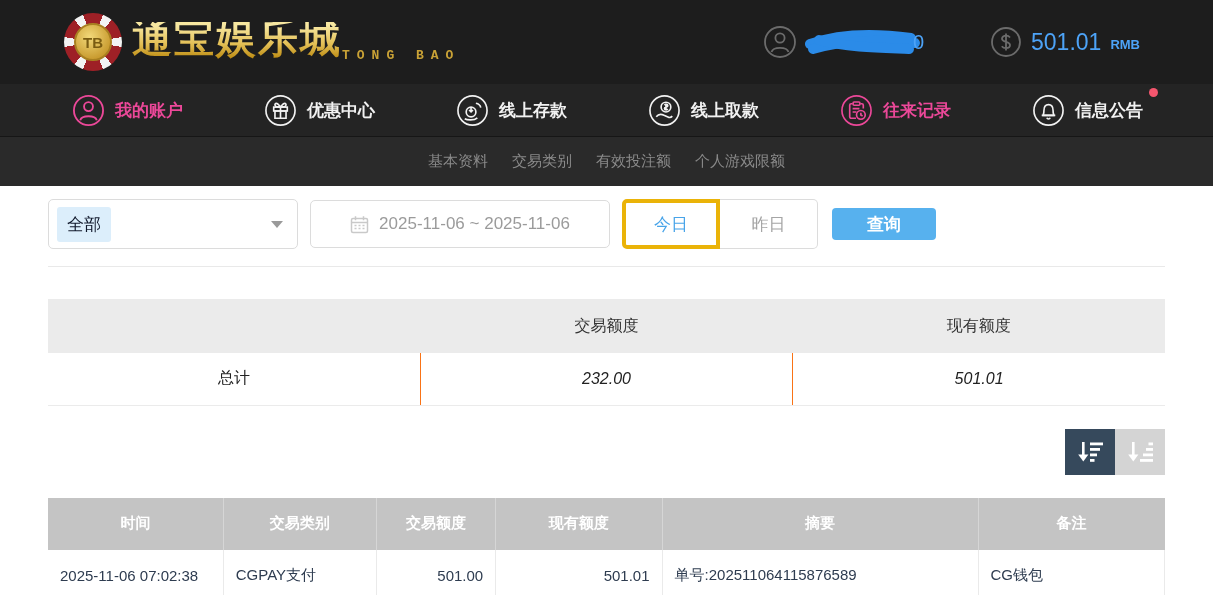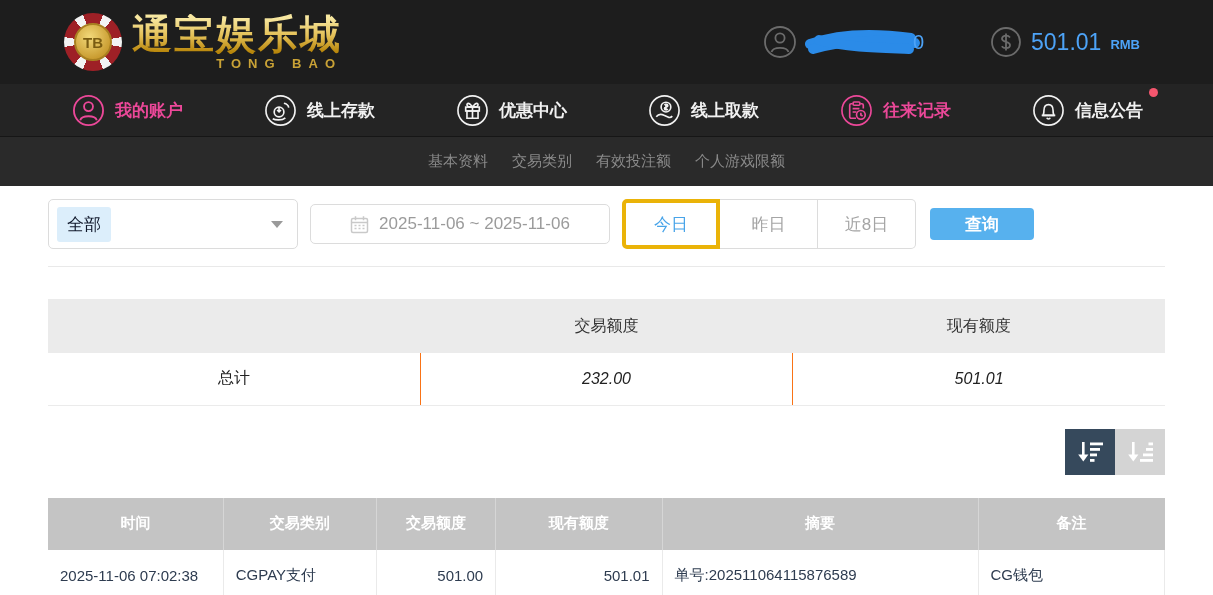--- a/index.html
+++ b/index.html
@@ -13,21 +13,21 @@
   .chip { width:58px; height:58px; border-radius:50%;
     background:
       conic-gradient(#9e2026 0 20deg,#f3f3f3 20deg 40deg,#9e2026 40deg 80deg,#f3f3f3 80deg 100deg,
         #9e2026 100deg 140deg,#f3f3f3 140deg 160deg,#9e2026 160deg 200deg,#f3f3f3 200deg 220deg,
         #9e2026 220deg 260deg,#f3f3f3 260deg 280deg,#9e2026 280deg 320deg,#f3f3f3 320deg 340deg,#9e2026 340deg 360deg);
     position:relative; flex:0 0 auto; }
   .chip-inner { position:absolute; inset:10px; border-radius:50%;
     background:radial-gradient(circle at 40% 35%, #f2d879, #c89a2e 75%);
     border:2px solid #a87f20; display:flex; align-items:center; justify-content:center;
     color:#7a5c12; font-weight:bold; font-size:15px; }
-  .logo-text { display:flex; flex-direction:column; align-items:flex-end; line-height:1; }
+  .logo-text { display:flex; flex-direction:row; align-items:flex-end; line-height:1;font-family:Liberation Mono, monospace; }
   .logo-title { font-size:40px; font-weight:bold;
     background:linear-gradient(180deg,#f7e7a0 10%,#e3bf55 55%,#b8860b 95%);
     -webkit-background-clip:text; background-clip:text; color:transparent; letter-spacing:2px; }
   .logo-sub { font-size:13px; font-weight:bold; color:#c9a236; letter-spacing:7px; margin-top:3px; }
 
   .header-right { margin-left:auto; display:flex; align-items:center; gap:66px; }
   .account { display:flex; align-items:center; gap:6px; }
   .round-icon { color:#6b6b6b; display:flex; }
   .scribble-wrap { position:relative; display:flex; align-items:center; }
   .masked-suffix { color:#4da3f7; font-size:20px; margin-left:-8px; }
@@ -51,21 +51,21 @@
   .sub-nav a { color:#8a8a8a; font-size:15px; text-decoration:none; cursor:pointer; }
 
   
   .content { padding:13px 48px 0; }
   .filter-row { display:flex; align-items:center; gap:12px; height:50px; }
   .type-select { width:250px; height:50px; border:1px solid #dcdcdc; border-radius:5px;
     display:flex; align-items:center; padding:0 14px 0 8px; cursor:pointer; background:#fff; }
   .type-chip { background:#dceefb; color:#0f172a; font-size:17px; padding:6px 10px; border-radius:3px; }
   .caret { margin-left:auto; width:0; height:0; border-left:6px solid transparent;
     border-right:6px solid transparent; border-top:7px solid #9a9a9a; }
-  .date-field { width:300px; height:40px; border:1px solid #dcdcdc; border-radius:5px;
+  .date-field { width:300px; height:48px; border:1px solid #dcdcdc; border-radius:5px;
     display:flex; align-items:center; justify-content:center; gap:10px; cursor:pointer;
     color:#9b9b9b; font-size:17px; background:#fff; }
   .quick-group { display:flex; height:50px; }
   .quick-btn { width:98px; height:50px; background:#fff; border:1px solid #dcdcdc;
     color:#a5a5a5; font-size:17px; cursor:pointer; font-family:inherit; }
   .quick-btn:first-child { border-radius:5px 0 0 5px; }
   .quick-btn:last-child { border-radius:0 5px 5px 0; }
   .quick-btn + .quick-btn { border-left:none; }
   .quick-btn.active { border:4px solid #eab308; color:#48a4e9; }
   .search-btn { width:104px; height:32px; margin-left:2px; background:#57b1ee; border:none;
@@ -154,38 +154,38 @@
         <path d="M8.5 27c1.6-5.4 15.4-5.4 17 0"></path>
       </svg>
     </span>
     <span>我的账户</span>
   </a>
 
   <a class="nav-item">
     <span>
       <svg width="33" height="33" viewBox="0 0 34 34" fill="none" stroke="currentColor" stroke-width="1.7">
         <circle cx="17" cy="17" r="15"></circle>
+        <rect x="10" y="13.5" width="14" height="4"></rect>
+        <path d="M11.3 17.5h11.4v7.5H11.3z"></path>
+        <path d="M17 13.5v11.5M13.5 13.2c-2.5 0-3-3.5-.8-3.5 1.6 0 2.6 1.8 4.3 3.5 1.7-1.7 2.7-3.5 4.3-3.5 2.2 0 1.7 3.5-.8 3.5z"></path>
+      </svg>
+    </span>
+    <span>优惠中心</span>
+  </a>
+
+  <a class="nav-item">
+    <span>
+      <svg width="33" height="33" viewBox="0 0 34 34" fill="none" stroke="currentColor" stroke-width="1.7">
+        <circle cx="17" cy="17" r="15"></circle>
         <circle cx="15.5" cy="18.5" r="5"></circle>
         <path d="M13.5 16.5l2 2 2-2M15.5 14.5v4"></path>
         <path d="M20.5 9.5c3 .5 4.5 2 5 4.5M9 25.5c2.5 1.5 9.5 2 13-1"></path>
       </svg>
     </span>
     <span>线上存款</span>
-  </a>
-
-  <a class="nav-item">
-    <span>
-      <svg width="33" height="33" viewBox="0 0 34 34" fill="none" stroke="currentColor" stroke-width="1.7">
-        <circle cx="17" cy="17" r="15"></circle>
-        <rect x="10" y="13.5" width="14" height="4"></rect>
-        <path d="M11.3 17.5h11.4v7.5H11.3z"></path>
-        <path d="M17 13.5v11.5M13.5 13.2c-2.5 0-3-3.5-.8-3.5 1.6 0 2.6 1.8 4.3 3.5 1.7-1.7 2.7-3.5 4.3-3.5 2.2 0 1.7 3.5-.8 3.5z"></path>
-      </svg>
-    </span>
-    <span>优惠中心</span>
   </a>
 
   <a class="nav-item">
     <span>
       <svg width="33" height="33" viewBox="0 0 34 34" fill="none" stroke="currentColor" stroke-width="1.7">
         <circle cx="17" cy="17" r="15"></circle>
         <circle cx="18.5" cy="13.5" r="5"></circle>
         <path d="M17 11.5c.4-.5 1-.8 1.6-.8 1 0 1.8.6 1.8 1.4 0 1.8-3.4 1-3.4 2.8 0 .8.8 1.4 1.8 1.4.6 0 1.2-.3 1.6-.8M18.5 9.8v7.4"></path>
         <path d="M8.5 23.5c2-2.5 5-3 8-1.5l4 1.8c1.5.7 3.5.2 4.5-1"></path>
       </svg>
@@ -243,21 +243,20 @@
           <path d="M5.5 1.2v4M13.5 1.2v4M1.5 7.5h16"></path>
           <path d="M4.5 10.5h2M8.5 10.5h2M12.5 10.5h2M4.5 13.5h2M8.5 13.5h2M12.5 13.5h2" stroke-width="1.6"></path>
         </svg>
       </span>
       <span>2025-11-06 ~ 2025-11-06</span>
     </div>
 
     <div class="quick-group">
       <button class="quick-btn active">今日</button>
       <button class="quick-btn">昨日</button>
-      <button class="quick-btn">近8日</button>
     </div>
 
     <button class="search-btn">查询</button>
   </div>
 
   <hr class="filter-divider">
 
   <table class="summary-table">
     <thead>
       <tr>

